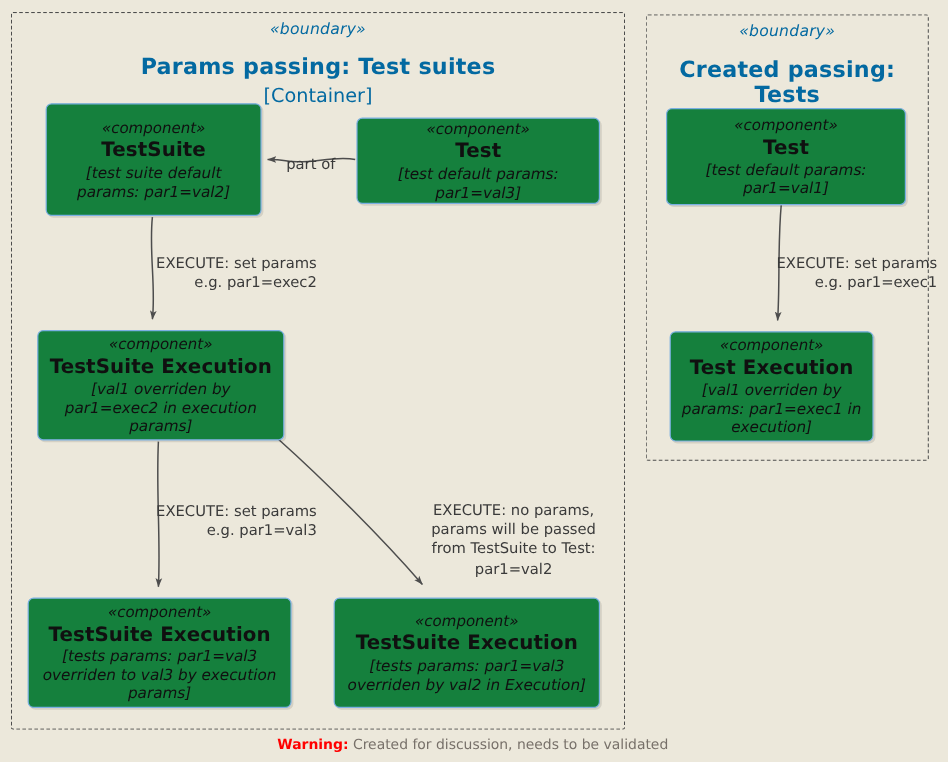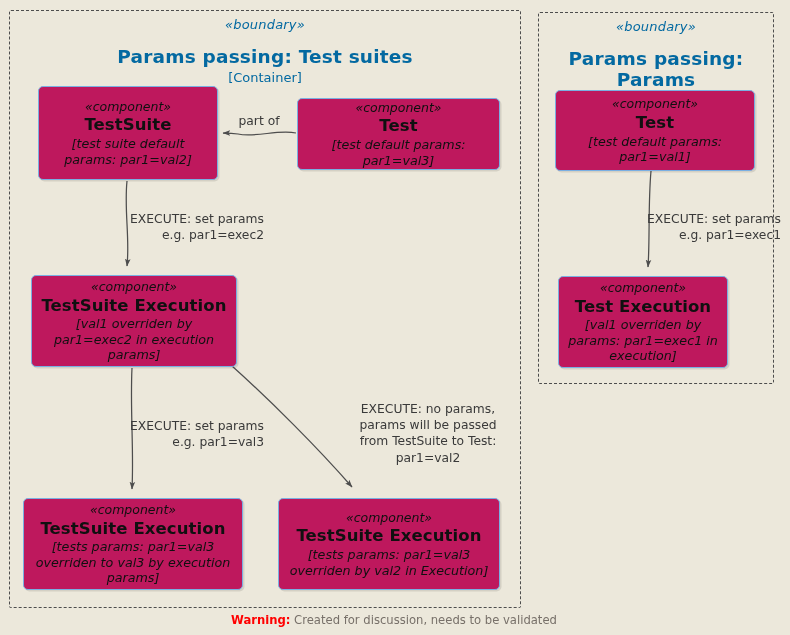--- a/index.html
+++ b/index.html
@@ -44,29 +44,29 @@
     font-size: 13px;
     letter-spacing: .2px;
   }
   .b-title {
     font-size: 18.5px;
     font-weight: bold;
     letter-spacing: .2px;
     margin-top: 14px;
   }
   .b-sub {
-    font-size: 13px;
+    font-size: 16px;
     margin-top: 3px;
   }
 
   
   .component {
     position: absolute;
     box-sizing: border-box;
-    background: #be185d;
+    background: #15803d;
     border: 1px solid #7AAFE2;
     border-radius: 5px;
     display: flex;
     flex-direction: column;
     align-items: center;
     justify-content: center;
     text-align: center;
     color: #101010;
     padding: 4px 7px;
     box-shadow: 1.5px 1.5px 0 rgba(0,0,0,0.10);
@@ -92,21 +92,21 @@
 
   
   .edge-label {
     position: absolute;
     color: #3A3A3A;
     font-size: 12.3px;
     line-height: 1.32;
     white-space: pre-line;
     pointer-events: none;
   }
-  .edge-label.center { text-align: center; }
+  .edge-label.center { text-align: center; margin-top: 16px; }
   .edge-label.right  { text-align: right; }
 
   
   #footer-warning {
     position: absolute;
     left: 0;
     top: 613px;
     width: 788px;
     text-align: center;
     font-size: 11.6px;
@@ -142,21 +142,21 @@
   <div class="boundary-head" style="top:6px;">
     <div class="b-stereo">«boundary»</div>
     <div class="b-title">Params passing: Test suites</div>
     <div class="b-sub">[Container]</div>
   </div>
 </div>
 
 <div class="boundary" id="boundary-tests">
   <div class="boundary-head" style="top:6px;">
     <div class="b-stereo">«boundary»</div>
-    <div class="b-title">Params passing: Params</div>
+    <div class="b-title">Created passing: Tests</div>
     <div class="b-sub">[Container]</div>
   </div>
 </div>
 
 <div class="component" style="left:38px; top:86px; width:180px; height:94px;">
   <div class="c-stereo">«component»</div>
   <div class="c-name">TestSuite</div>
   <div class="c-note">[test suite default params: par1=val2]</div>
 </div>
 

